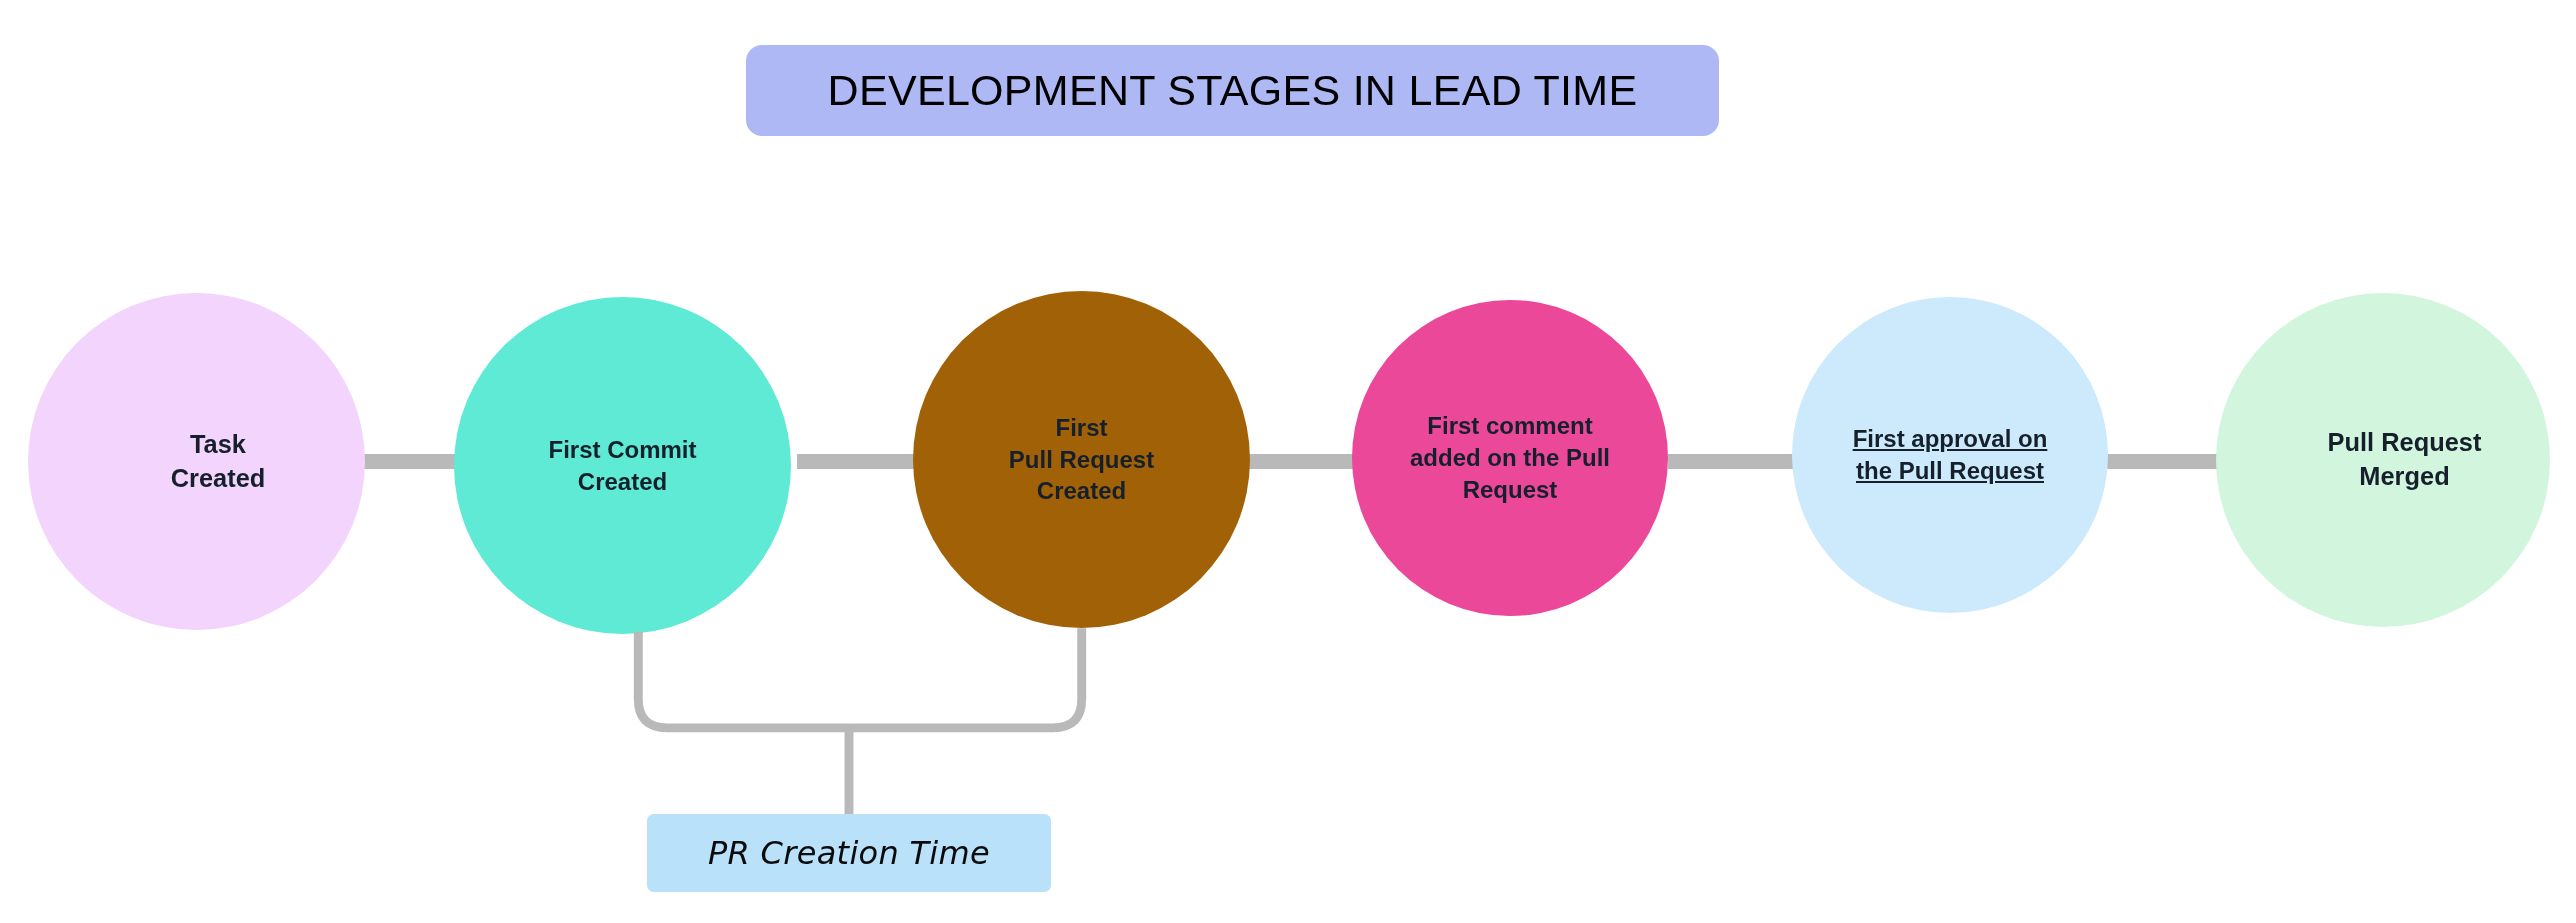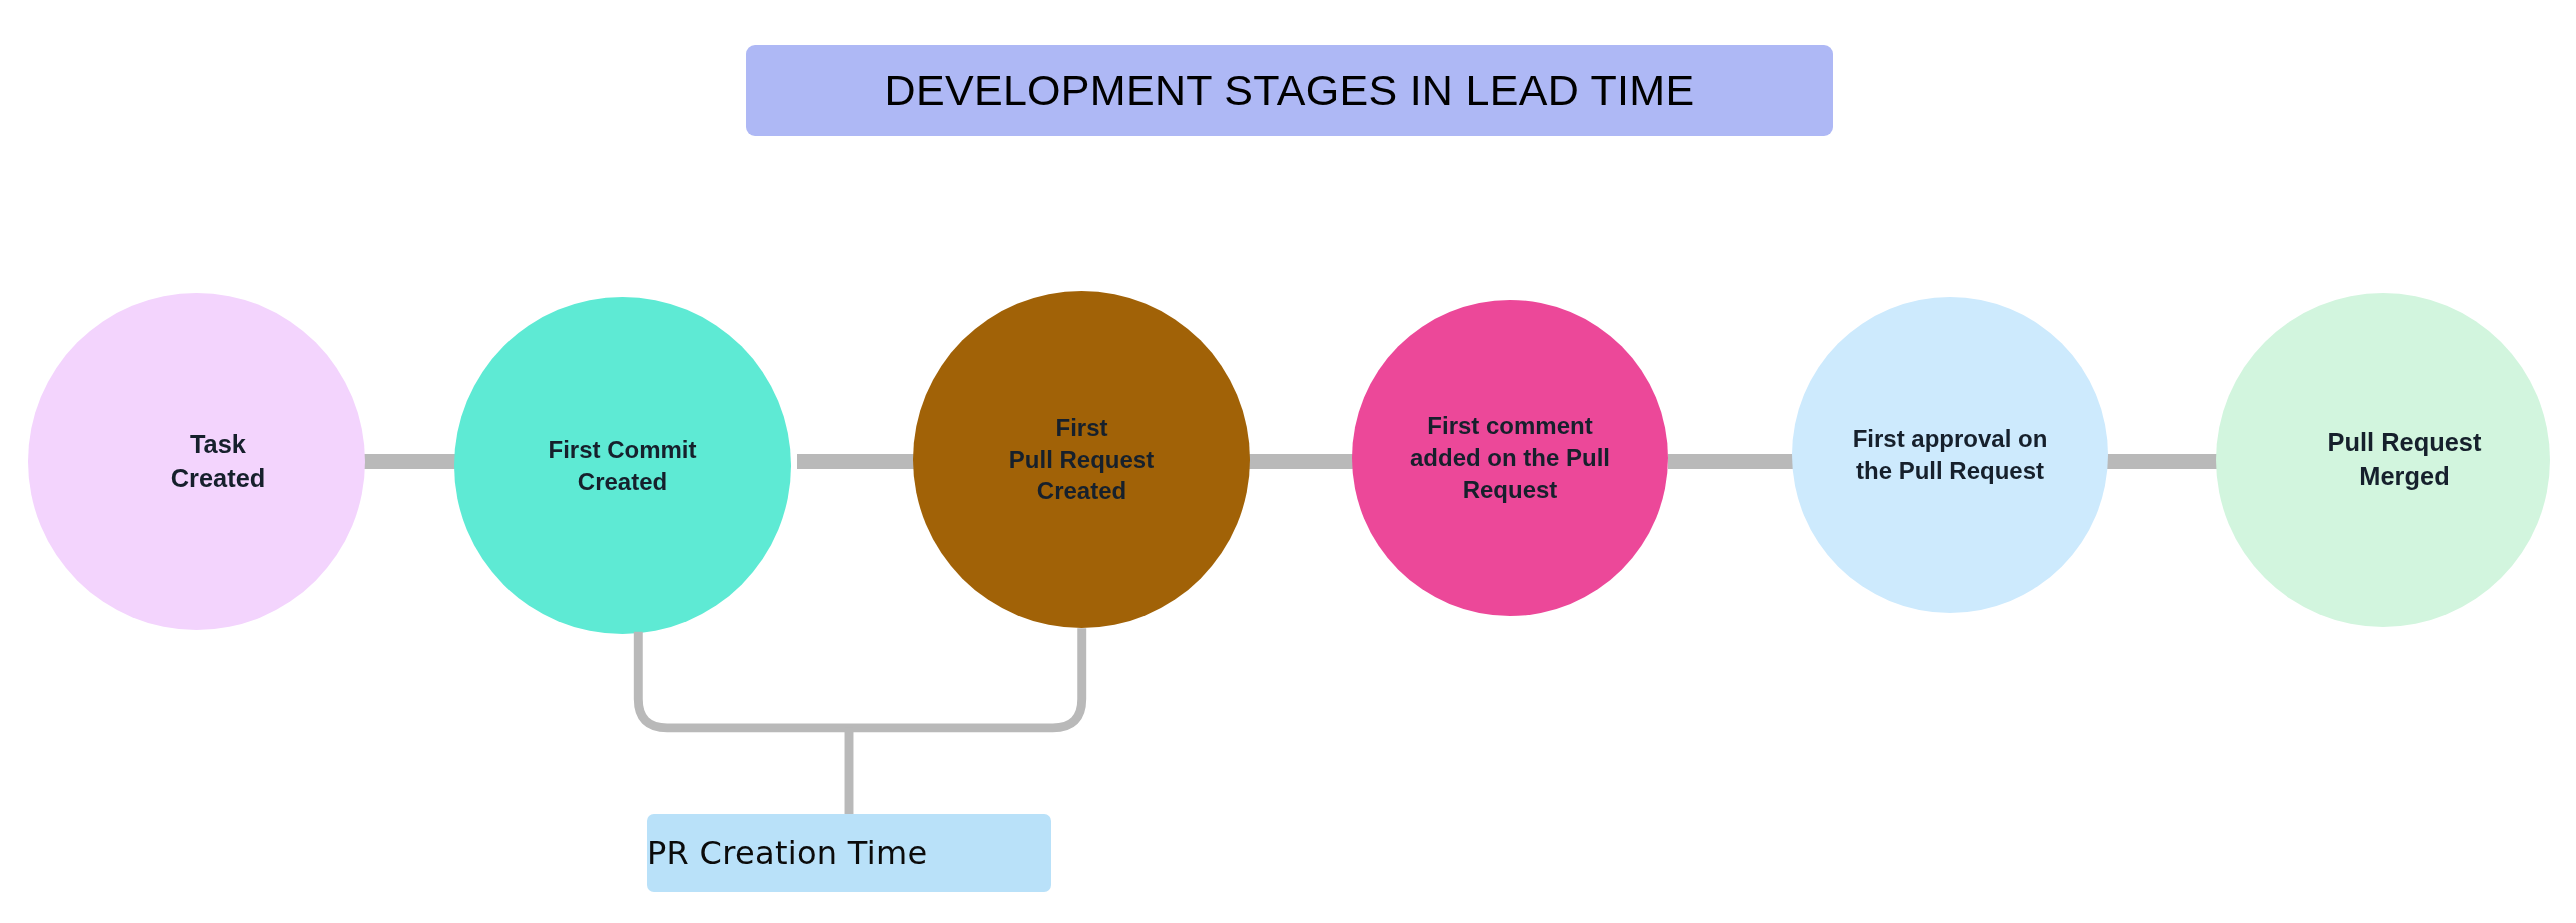--- a/index.html
+++ b/index.html
@@ -16,24 +16,24 @@
     height: 923px;
     background: #ffffff;
     overflow: hidden;
   }
 
   
   #title-banner {
     position: absolute;
     left: 746px;
     top: 45px;
-    width: 1087px;
+    width: 973px;
     height: 91px;
     background: #aeb8f5;
-    border-radius: 9px;
+    border-radius: 16px;
     display: flex;
     align-items: center;
     justify-content: center;
   }
   #title-text {
     font-family: "Liberation Sans", sans-serif;
     font-size: 43px;
     font-weight: 400;
     letter-spacing: 0.3px;
     color: #000000;
@@ -94,20 +94,22 @@
   #pr-label-box {
     position: absolute;
     left: 647px;
     top: 814px;
     width: 404px;
     height: 78px;
     background: #b9e1f9;
     border-radius: 6.9px;
     display: flex;
     align-items: center;
+    justify-content: center;
+    font-style: italic;
   }
   #pr-label-text {
     font-family: "DejaVu Sans", sans-serif;
     font-size: 32px;
     font-weight: 400;
     color: #0b0b0b;
     white-space: nowrap;
     letter-spacing: 0.3px;
   }
 </style>
@@ -142,21 +144,21 @@
 Created</span>
   </div>
 
   <div class="stage-circle" style="left:1352px; top:300px; width:316px; height:316px; background:#ec4899;justify-content:center;">
     <span class="stage-label size-md" style="width:330px;">First comment
 added on the Pull
 Request</span>
   </div>
 
   <div class="stage-circle" style="left:1792px; top:297px; width:316px; height:316px; background:#cdeafd;">
-    <span class="stage-label size-md" style="width:309px;">First approval on
+    <span class="stage-label size-md" style="width:309px;text-decoration:underline;">First approval on
 the Pull Request</span>
   </div>
 
   <div class="stage-circle" style="left:2216px; top:293px; width:334px; height:334px; background:#d2f5de;">
     <span class="stage-label size-lg">Pull Request
 Merged</span>
   </div>
 
   <svg id="bracket-svg" viewBox="0 0 720 300" preserveAspectRatio="none">
 

